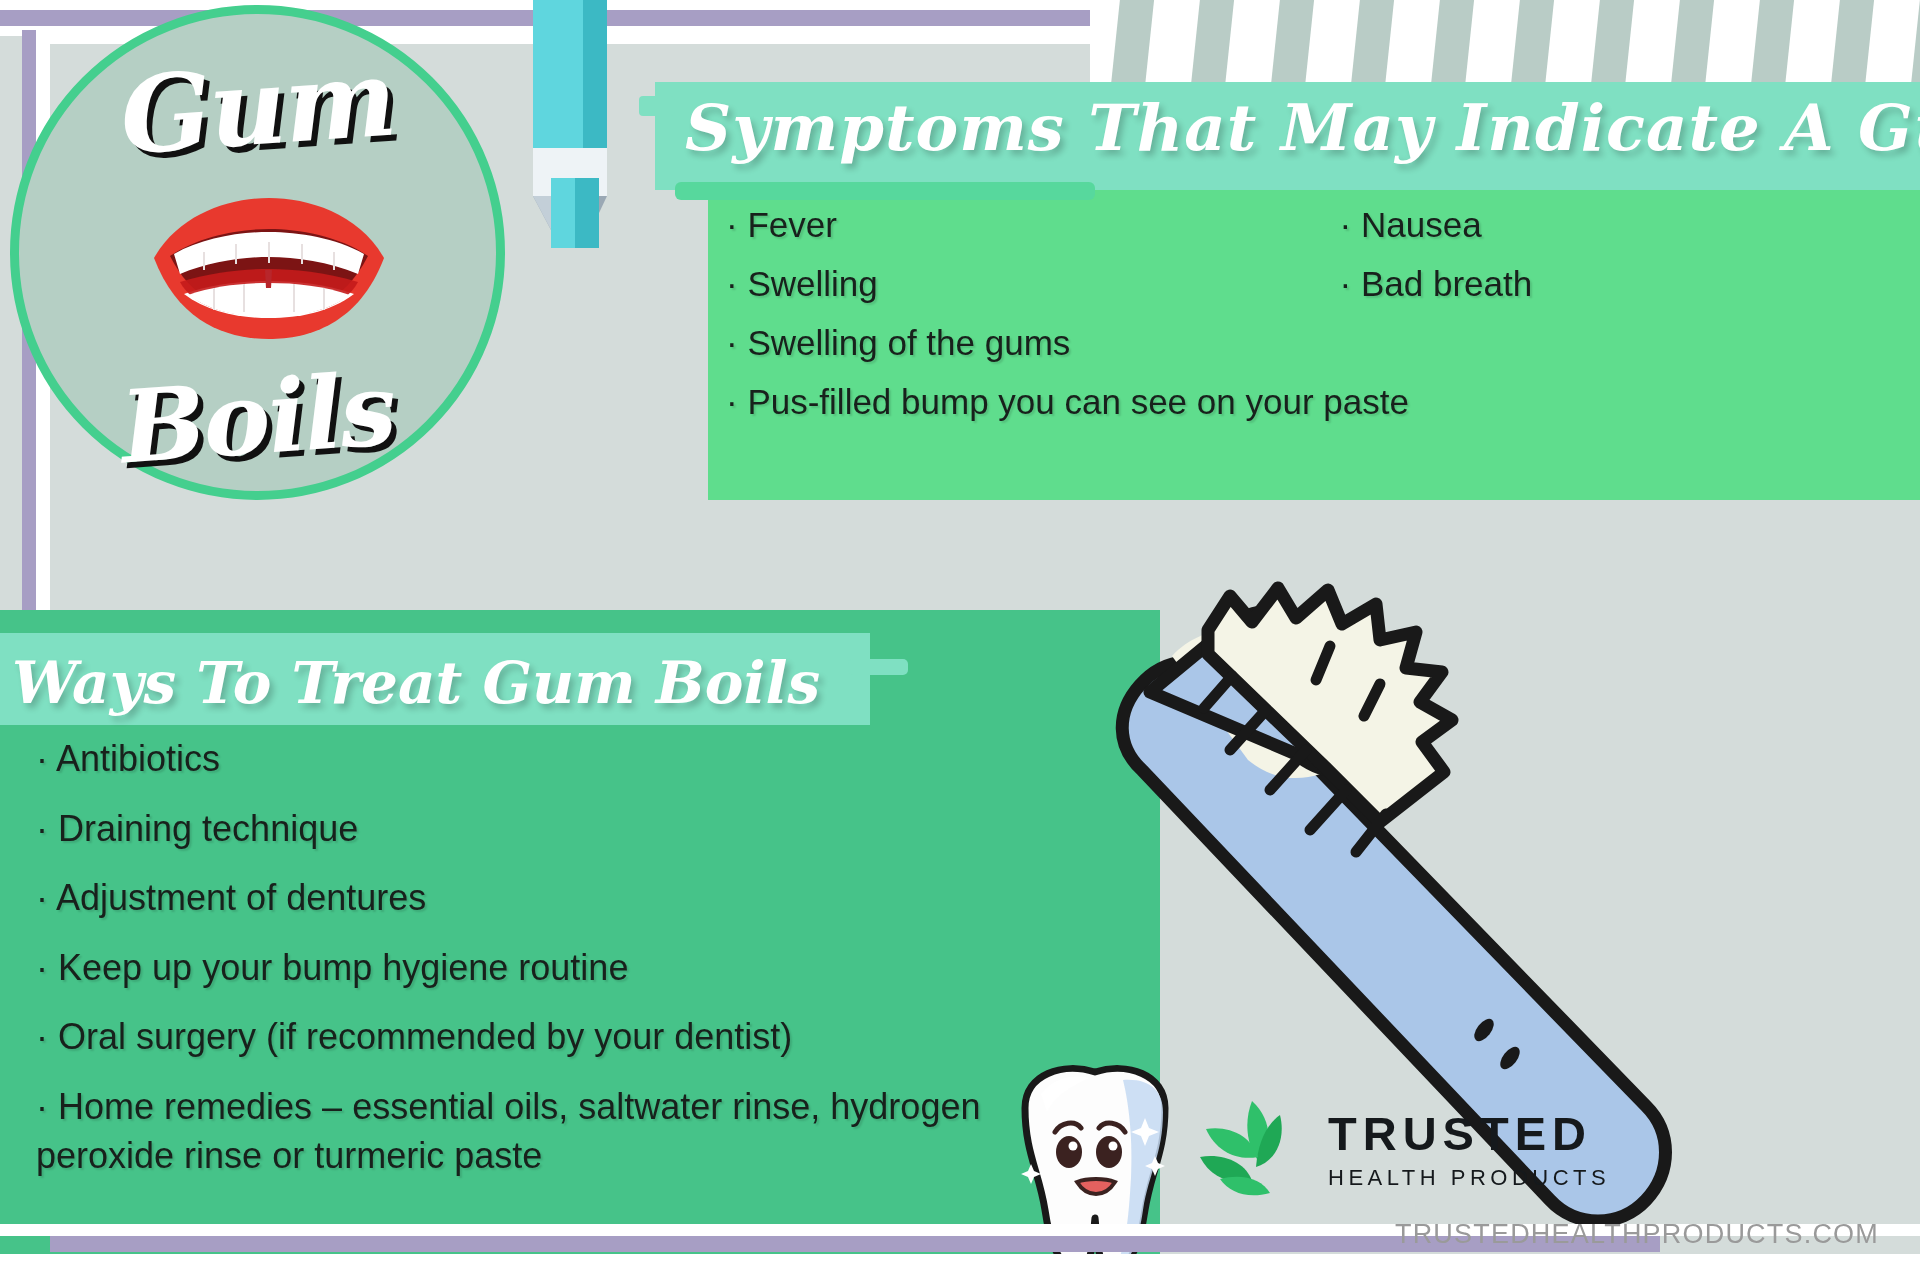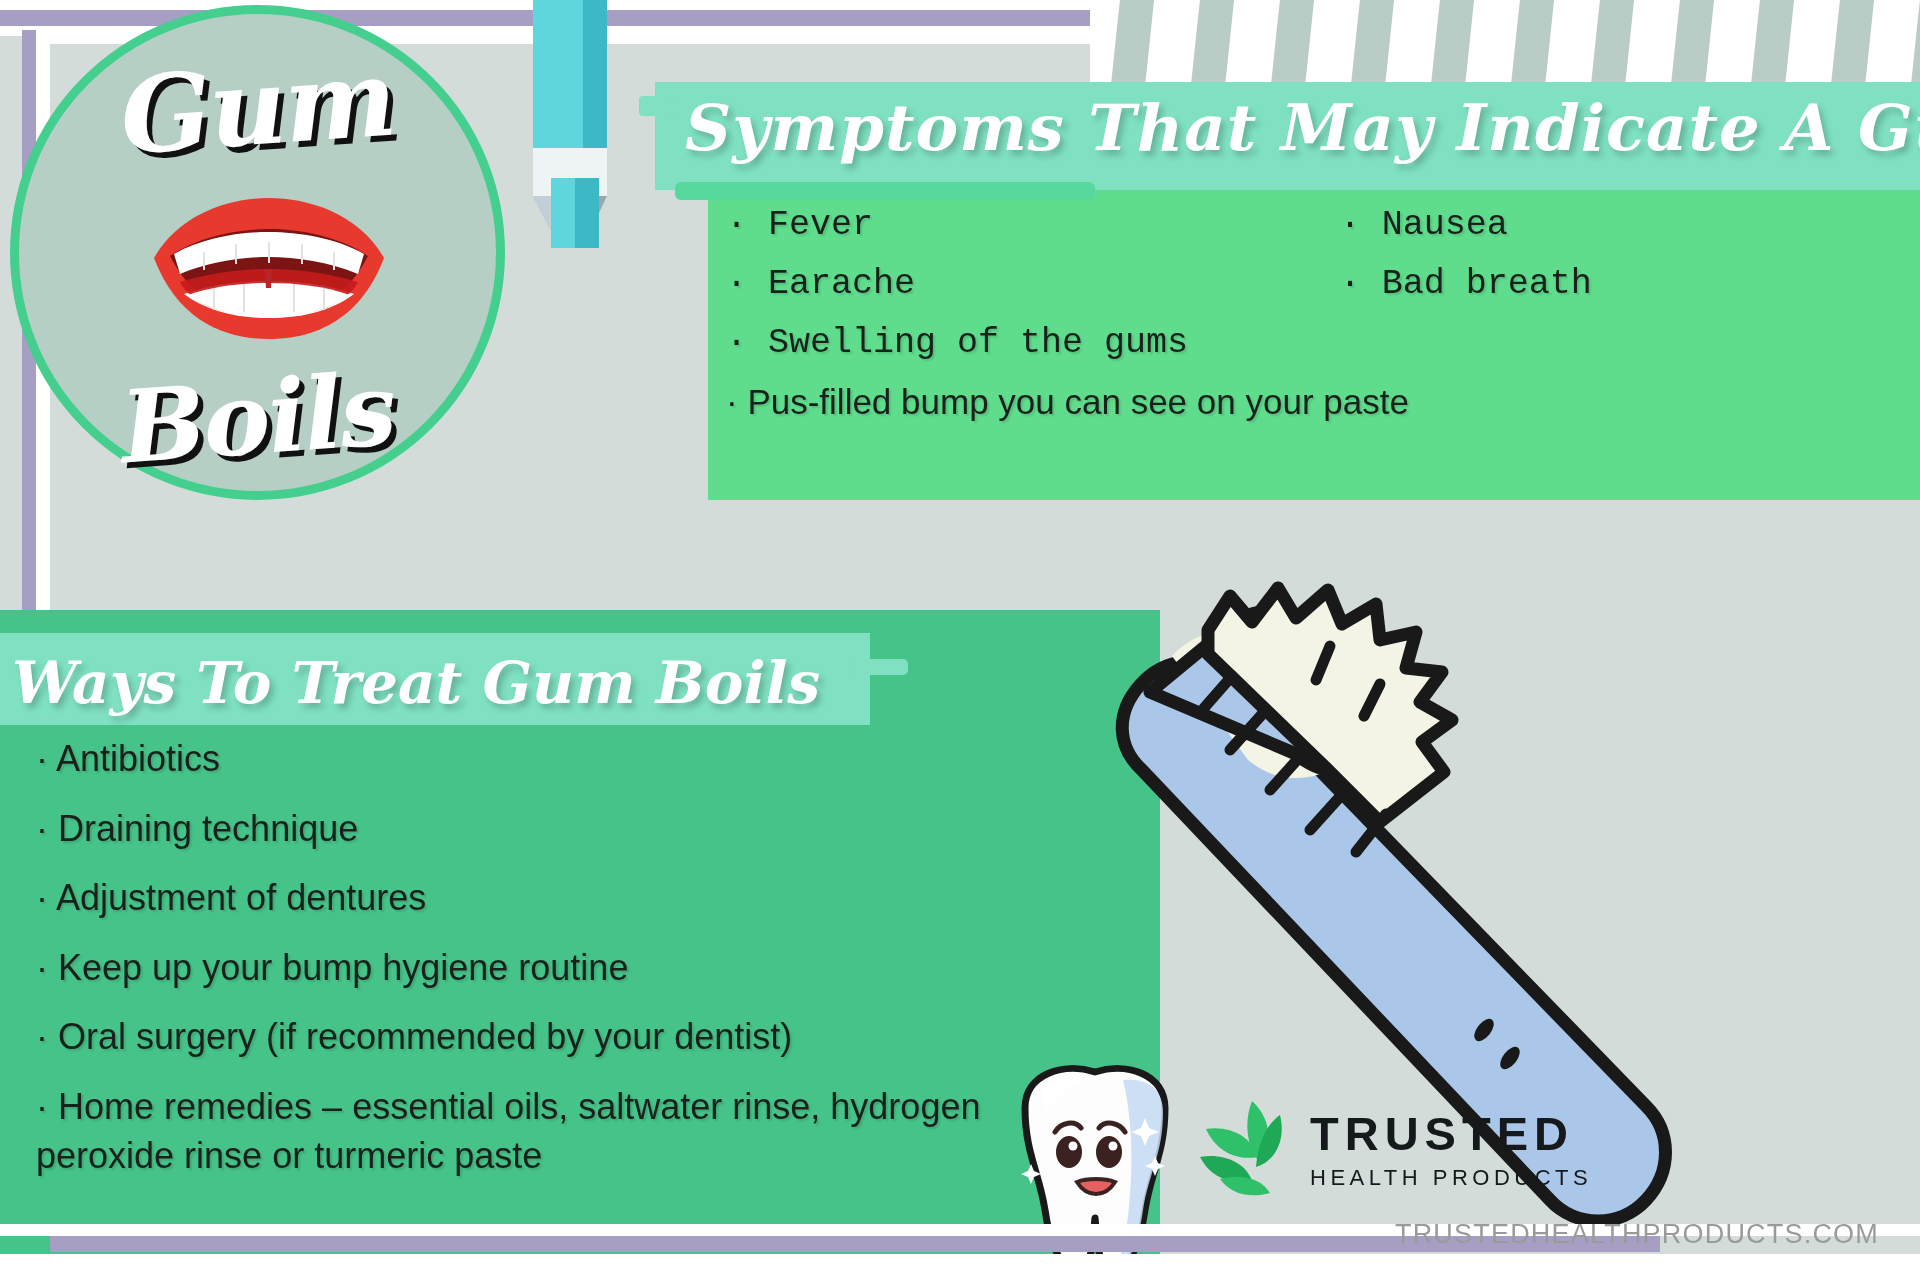--- a/index.html
+++ b/index.html
@@ -55,39 +55,39 @@
   .script-title{
     color:#ffffff;font-family:"DejaVu Serif", serif;font-style:italic;font-weight:bold;
     text-shadow:4px 5px 6px rgba(0,0,0,.20);white-space:nowrap;
   }
   .sym-title{position:absolute;left:30px;top:8px;font-size:64px;letter-spacing:1px;}
 
   .sym-list{position:absolute;left:18px;top:30px;width:1180px;}
   .sym-row{display:flex;}
   .sym-col{width:52%;}
   .sym-col.right{width:48%;}
-  .sym-item{font-size:35px;color:#18211c;margin-bottom:19px;text-shadow:2px 2px 2px rgba(0,0,0,.13);font-family:Liberation Mono, monospace;}
+  .sym-item{font-size:35px;color:#18211c;margin-bottom:19px;text-shadow:2px 2px 2px rgba(0,0,0,.13);}
   .sym-wide{font-size:35px;color:#18211c;text-shadow:2px 2px 2px rgba(0,0,0,.13);}
 
   
   .treat-panel{position:absolute;left:0;top:610px;width:1160px;height:670px;background:#46c389;}
   .treat-banner{position:absolute;left:-10px;top:633px;width:880px;height:92px;background:#7fe0c2;}
   .treat-banner:after{content:"";position:absolute;right:-38px;top:26px;width:60px;height:16px;background:#7fe0c2;border-radius:5px;}
   .treat-title{position:absolute;left:22px;top:16px;font-size:58px;}
   .treat-list{position:absolute;left:22px;top:735px;width:1060px;margin-left:14px;}
   .treat-item{font-size:36px;color:#18211c;margin-bottom:21px;text-shadow:2px 2px 2px rgba(0,0,0,.13);line-height:1.35;}
 
   
   .brush{position:absolute;left:1080px;top:560px;width:660px;height:700px;}
 
   
   .tooth{position:absolute;left:1005px;top:1060px;width:180px;height:215px;}
 
   
-  .brand{position:absolute;left:1190px;top:1095px;display:flex;align-items:center;}
+  .brand{position:absolute;left:1190px;top:1095px;display:flex;align-items:center;gap:18px;}
   .brand-text{display:flex;flex-direction:column;}
   .brand-main{font-size:47px;font-weight:bold;letter-spacing:6px;color:#15191c;line-height:1;}
   .brand-sub{font-size:22px;letter-spacing:4.5px;color:#15191c;margin-top:8px;}
 
   .footer-url{
     position:absolute;right:41px;bottom:30px;font-size:27px;letter-spacing:1.2px;color:#9a9a9a;
   }
 </style>
 </head>
 <body>
@@ -166,21 +166,21 @@
   <div class="sym-panel">
     <div class="sym-list">
       <div class="sym-row">
         <div class="sym-col">
           <div class="sym-item">
             <span>·</span>
             <span>Fever</span>
           </div>
           <div class="sym-item">
             <span>·</span>
-            <span>Earache</span>
+            <span>Swelling</span>
           </div>
           <div class="sym-item">
             <span>·</span>
             <span>Swelling of the gums</span>
           </div>
         </div>
         <div class="sym-col right">
           <div class="sym-item">
             <span>·</span>
             <span>Nausea</span>

